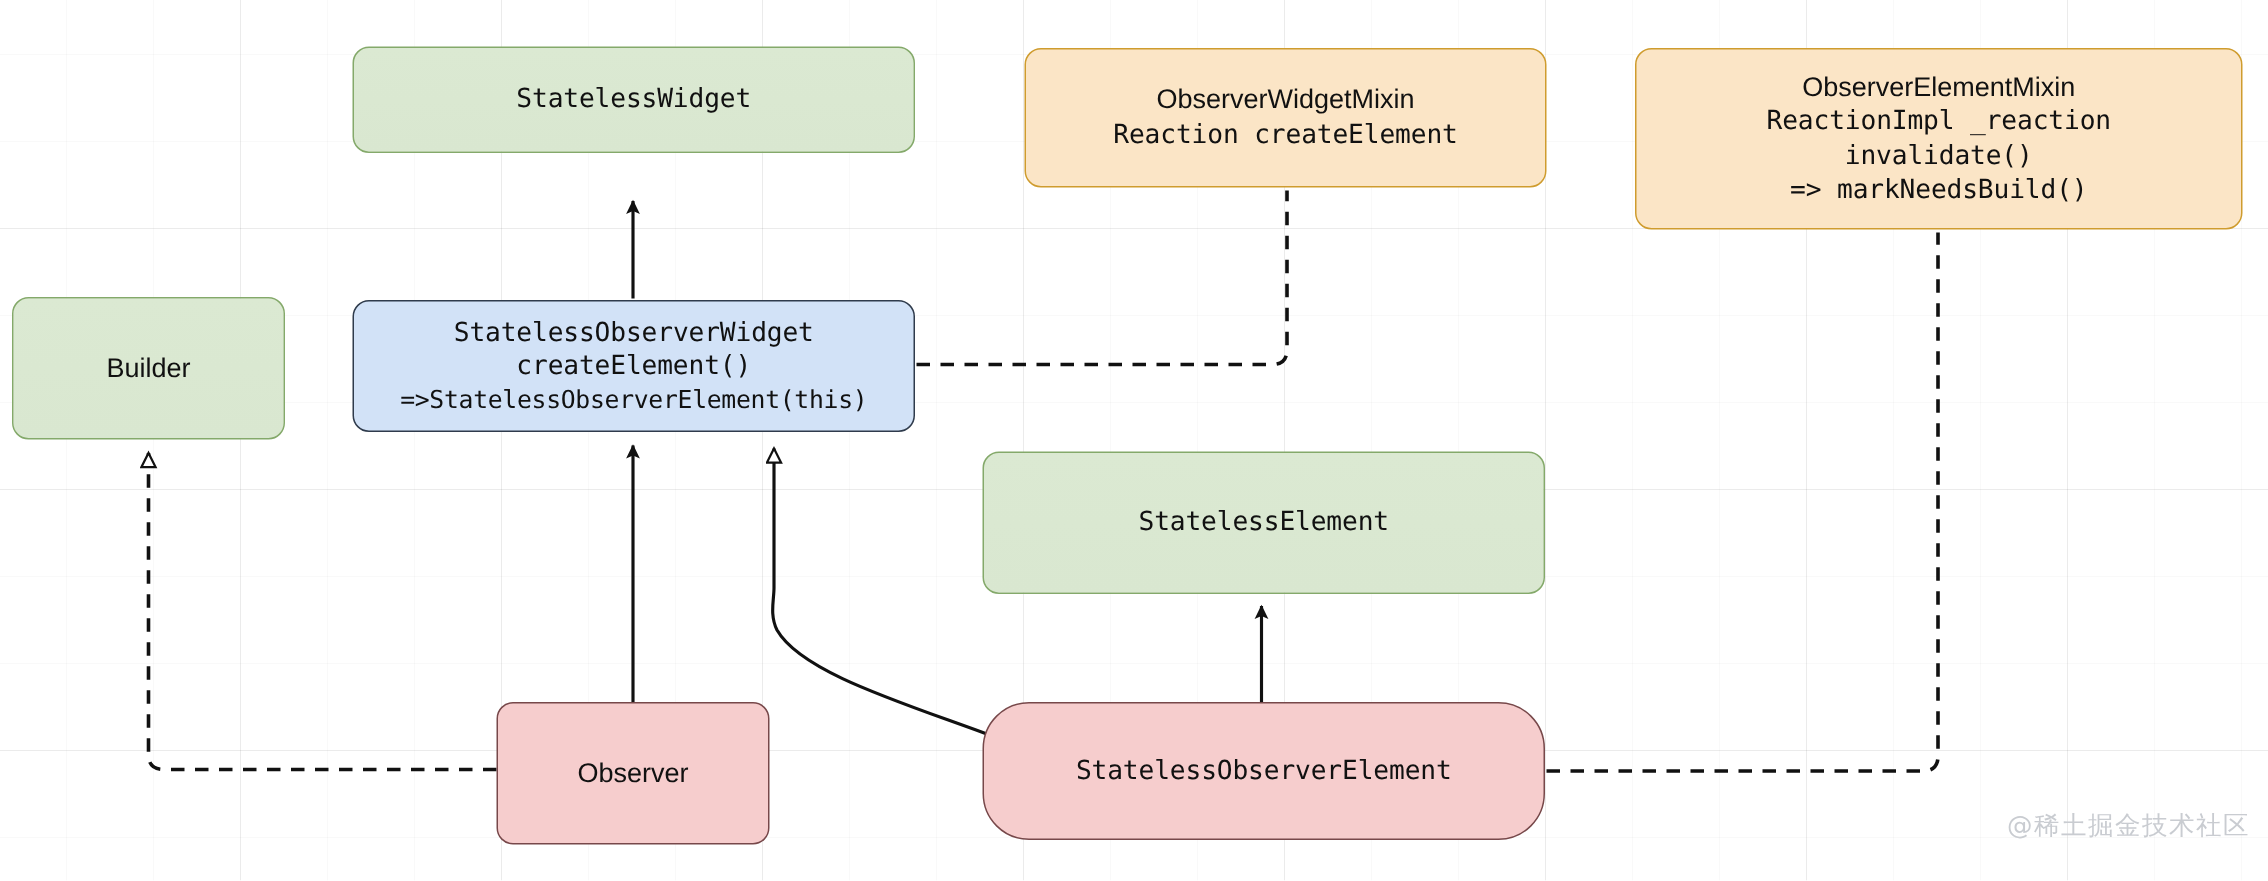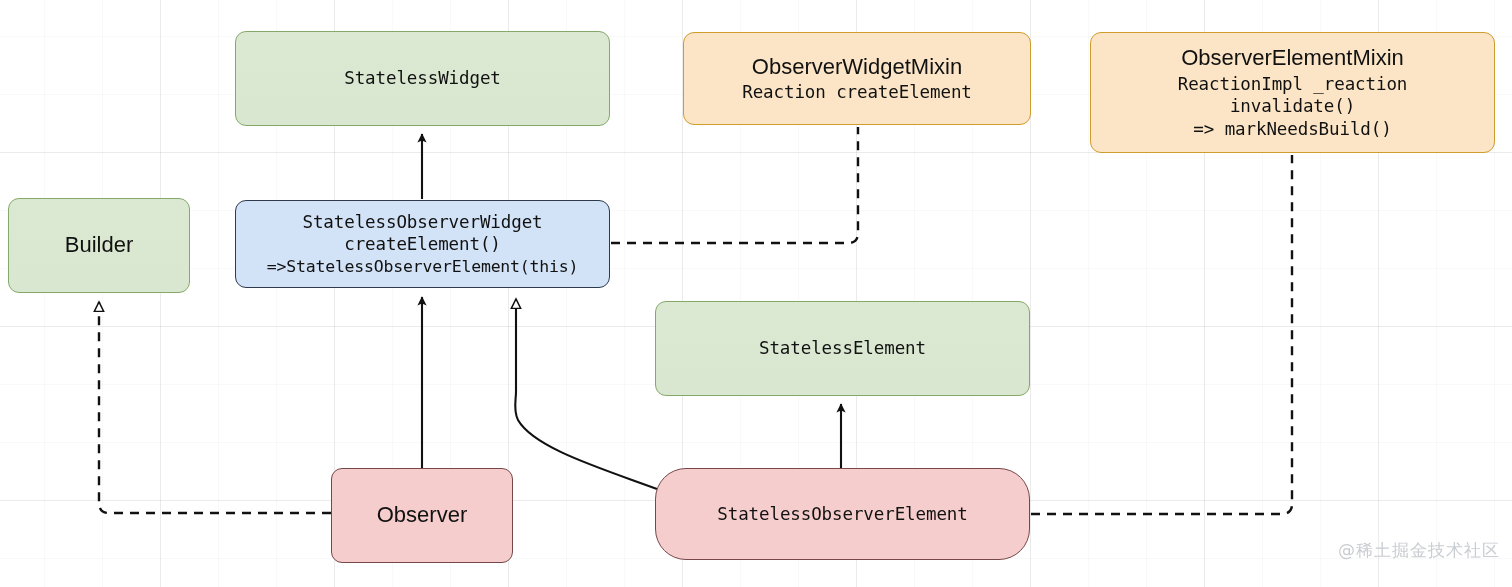--- a/index.html
+++ b/index.html
@@ -56,21 +56,21 @@
     white-space: pre;
     line-height: 1.30;
   }
   .mono {
     font-family: "DejaVu Sans Mono", "Liberation Mono", monospace;
     font-size: 17.5px;
     letter-spacing: -0.1px;
   }
   .sans {
     font-family: "Liberation Sans", sans-serif;
-    font-size: 22px;
+    font-size: 18px;
   }
   .mono-sm {
     font-family: "DejaVu Sans Mono", "Liberation Mono", monospace;
     font-size: 16.5px;
     letter-spacing: -0.2px;
   }
 
   .green {
     background: linear-gradient(180deg, #dbe9d2 0%, #d9e7d0 100%);
     border: 1.6px solid #84a96a;
@@ -137,21 +137,21 @@
 
     <g>
       <path d="M 1031 514 L 1282 514 Q 1292 514 1292 504 L 1292 155" fill="none" stroke="#111111" stroke-width="2.4" stroke-dasharray="9 7" stroke-linecap="butt"></path>
     </g>
 
     <g>
       <path d="M 331 513 L 109 513 Q 99 513 99 503 L 99 302" fill="none" stroke="#111111" stroke-width="2.4" stroke-dasharray="9 7" stroke-linecap="butt" marker-end="url(#openHead)"></path>
     </g>
   </svg>
 
-  <div class="node green" style="left:235px; top:31px; width:375px; height:95px;">
+  <div class="node green" style="left:235px; top:31px; width:375px; height:71px;">
     <span class="line mono">StatelessWidget</span>
   </div>
 
   <div class="node orange" style="left:683px; top:32px; width:348px; height:93px;">
     <span class="line sans">ObserverWidgetMixin</span>
     <span class="line mono">Reaction createElement</span>
   </div>
 
   <div class="node orange" style="left:1090px; top:32px; width:405px; height:121px;">
     <span class="line sans">ObserverElementMixin</span>

